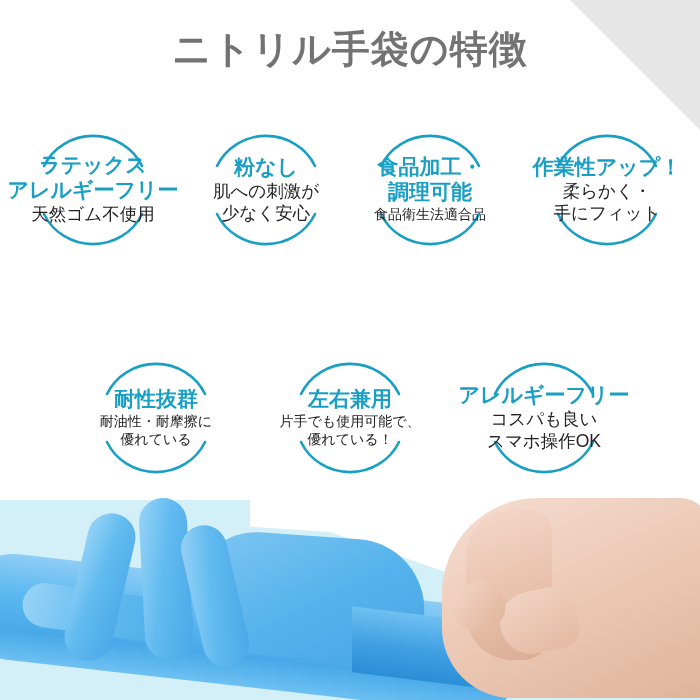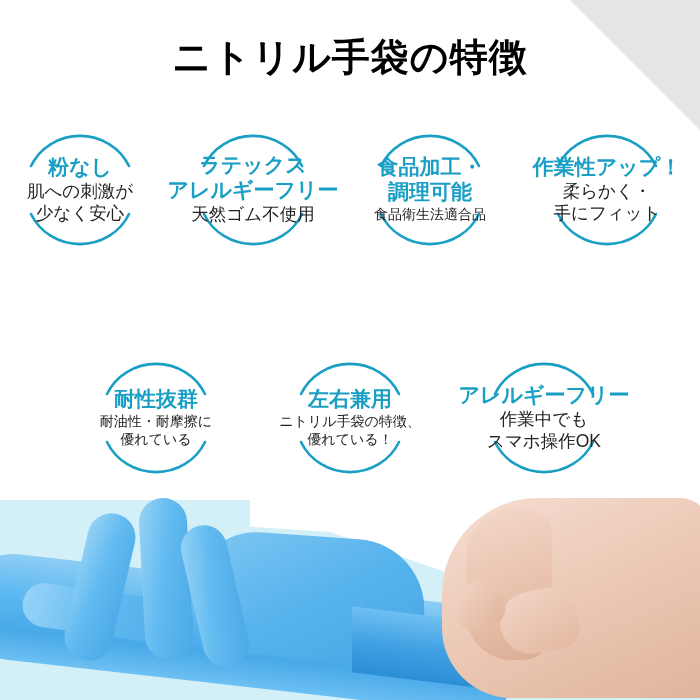--- a/index.html
+++ b/index.html
@@ -15,23 +15,23 @@
   
   .corner-wedge {
     position:absolute; top:0; right:0; width:130px; height:130px;
     background:#e6e6e6;
     clip-path:polygon(100% 0, 0 0, 100% 100%);
     z-index:1;
   }
 
   
   .title {
-    position:absolute; top:37px; left:0; width:700px;
+    position:absolute; top:29px; left:0; width:700px;
     text-align:center; z-index:6;
-    font-size:38px; font-weight:bold; color:#000000;
+    font-size:38px; font-weight:bold; color:#737373;
     letter-spacing:1px; line-height:1.1;
   }
 
   
   .features { position:absolute; top:112px; left:0; width:700px; z-index:5; }
   .frow { display:flex; justify-content:center; }
   .frow.row1 { gap:0px; }
   .frow.row2 { gap:8px; margin-top:73px; }
 
   .feature {
@@ -135,49 +135,49 @@
 <div id="stage">
 
   <div class="corner-wedge"></div>
 
   <div class="title">ニトリル手袋の特徴</div>
 
   <div class="features">
 
     <div class="frow row1">
 
+      <div class="feature wide">
+        <span class="ring">
+          <svg width="118" height="152" viewBox="0 0 118 152">
+            <path d="M10 52 A 54 52 0 0 1 108 52" fill="none" stroke="#1a9fc4" stroke-width="2.6" stroke-linecap="round"></path>
+            <path d="M10 100 A 54 52 0 0 0 108 100" fill="none" stroke="#1a9fc4" stroke-width="2.6" stroke-linecap="round"></path>
+          </svg>
+        </span>
+        <div class="fhead">
+          <span>ラテックス</span><br>
+          <span>アレルギーフリー</span>
+        </div>
+        <div class="fsub">
+          <span>天然ゴム不使用</span>
+        </div>
+      </div>
+
       <div class="feature narrow">
         <span class="ring">
           <svg width="118" height="152" viewBox="0 0 118 152">
             <path d="M10 52 A 54 52 0 0 1 108 52" fill="none" stroke="#1a9fc4" stroke-width="2.6" stroke-linecap="round"></path>
             <path d="M10 100 A 54 52 0 0 0 108 100" fill="none" stroke="#1a9fc4" stroke-width="2.6" stroke-linecap="round"></path>
           </svg>
         </span>
         <div class="fhead">
           <span>粉なし</span>
         </div>
         <div class="fsub">
           <span>肌への刺激が</span><br>
           <span>少なく安心</span>
-        </div>
-      </div>
-
-      <div class="feature wide">
-        <span class="ring">
-          <svg width="118" height="152" viewBox="0 0 118 152">
-            <path d="M10 52 A 54 52 0 0 1 108 52" fill="none" stroke="#1a9fc4" stroke-width="2.6" stroke-linecap="round"></path>
-            <path d="M10 100 A 54 52 0 0 0 108 100" fill="none" stroke="#1a9fc4" stroke-width="2.6" stroke-linecap="round"></path>
-          </svg>
-        </span>
-        <div class="fhead">
-          <span>ラテックス</span><br>
-          <span>アレルギーフリー</span>
-        </div>
-        <div class="fsub">
-          <span>天然ゴム不使用</span>
         </div>
       </div>
 
       <div class="feature">
         <span class="ring">
           <svg width="118" height="152" viewBox="0 0 118 152">
             <path d="M10 52 A 54 52 0 0 1 108 52" fill="none" stroke="#1a9fc4" stroke-width="2.6" stroke-linecap="round"></path>
             <path d="M10 100 A 54 52 0 0 0 108 100" fill="none" stroke="#1a9fc4" stroke-width="2.6" stroke-linecap="round"></path>
           </svg>
         </span>
@@ -230,37 +230,37 @@
         <span class="ring">
           <svg width="118" height="152" viewBox="0 0 118 152">
             <path d="M10 52 A 54 52 0 0 1 108 52" fill="none" stroke="#1a9fc4" stroke-width="2.6" stroke-linecap="round"></path>
             <path d="M10 100 A 54 52 0 0 0 108 100" fill="none" stroke="#1a9fc4" stroke-width="2.6" stroke-linecap="round"></path>
           </svg>
         </span>
         <div class="fhead">
           <span>左右兼用</span>
         </div>
         <div class="fsub sm">
-          <span>ニトリル手袋の特徴、</span><br>
+          <span>片手でも使用可能で、</span><br>
           <span>優れている！</span>
         </div>
       </div>
 
       <div class="feature wide">
         <span class="ring">
           <svg width="118" height="152" viewBox="0 0 118 152">
             <path d="M10 52 A 54 52 0 0 1 108 52" fill="none" stroke="#1a9fc4" stroke-width="2.6" stroke-linecap="round"></path>
             <path d="M10 100 A 54 52 0 0 0 108 100" fill="none" stroke="#1a9fc4" stroke-width="2.6" stroke-linecap="round"></path>
           </svg>
         </span>
         <div class="fhead">
           <span>アレルギーフリー</span>
         </div>
         <div class="fsub">
-          <span>作業中でも</span><br>
+          <span>コスパも良い</span><br>
           <span>スマホ操作OK</span>
         </div>
       </div>
 
     </div>
   </div>
 
   <div class="photo">
     <div class="backdrop"></div>
     <div class="backdrop2"></div>

